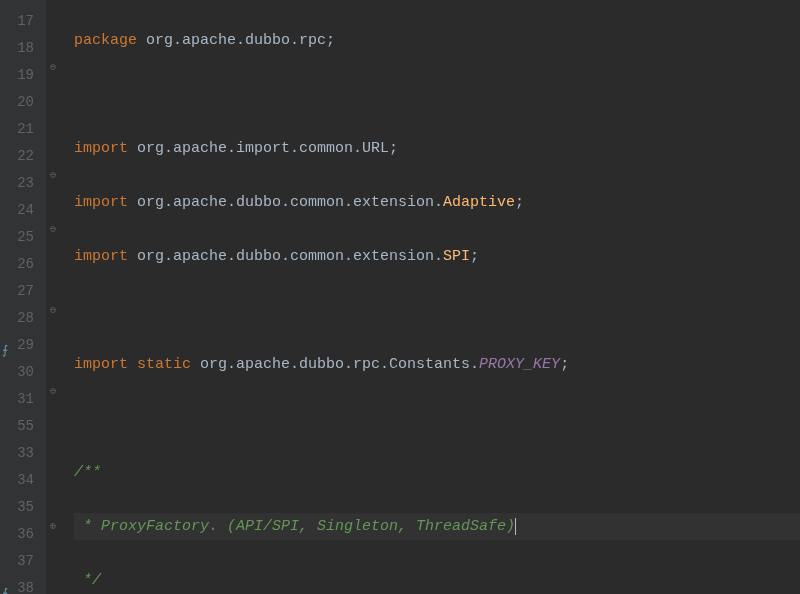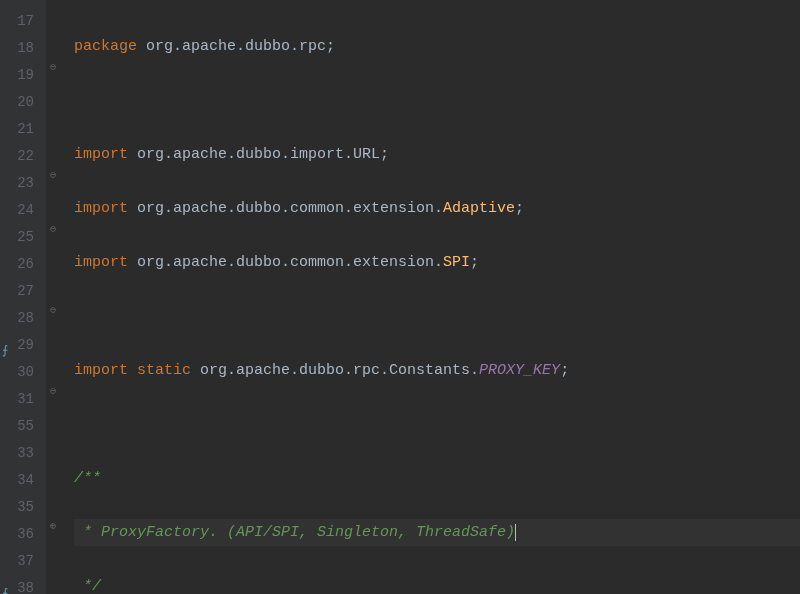--- a/index.html
+++ b/index.html
@@ -46,21 +46,21 @@
     text-align: center;
   }
   .fold-col .fc {
     height: 27px;
     display: flex;
     align-items: center;
     justify-content: center;
   }
   .code {
     flex: 1;
-    padding: 6px 0 2px 14px;
+    padding: 0 0 2px 14px;
     line-height: 27px;
     white-space: pre;
     color: #a9b7c6;
   }
   .line {
     height: 27px;
   }
   .line.hlline {
     background: #323232;
   }
@@ -121,21 +121,21 @@
     <div class="fc"></div>
     <div class="fc"></div>
     <div class="fc">⊕</div>
     <div class="fc"></div>
     <div class="fc"></div>
   </div>
 
   <div class="code">
 <div class="line"><span class="kw">package</span> <span class="pkg">org.apache.dubbo.rpc</span>;</div>
 <div class="line"></div>
-<div class="line"><span class="kw">import</span> <span class="pkg">org.apache.dubbo.import.URL</span>;</div>
+<div class="line"><span class="kw">import</span> <span class="pkg">org.apache.import.common.URL</span>;</div>
 <div class="line"><span class="kw">import</span> <span class="pkg">org.apache.dubbo.common.extension.</span><span class="ann">Adaptive</span>;</div>
 <div class="line"><span class="kw">import</span> <span class="pkg">org.apache.dubbo.common.extension.</span><span class="ann">SPI</span>;</div>
 <div class="line"></div>
 <div class="line"><span class="kw">import</span> <span class="kw">static</span> <span class="pkg">org.apache.dubbo.rpc.Constants.</span><span class="static">PROXY_KEY</span>;</div>
 <div class="line"></div>
 <div class="line"><span class="comm">/**</span></div>
 <div class="line hlline"><span class="comm"> * ProxyFactory. (API/SPI, Singleton, ThreadSafe)</span><span class="caret"></span></div>
 <div class="line"><span class="comm"> */</span></div>
 
 

